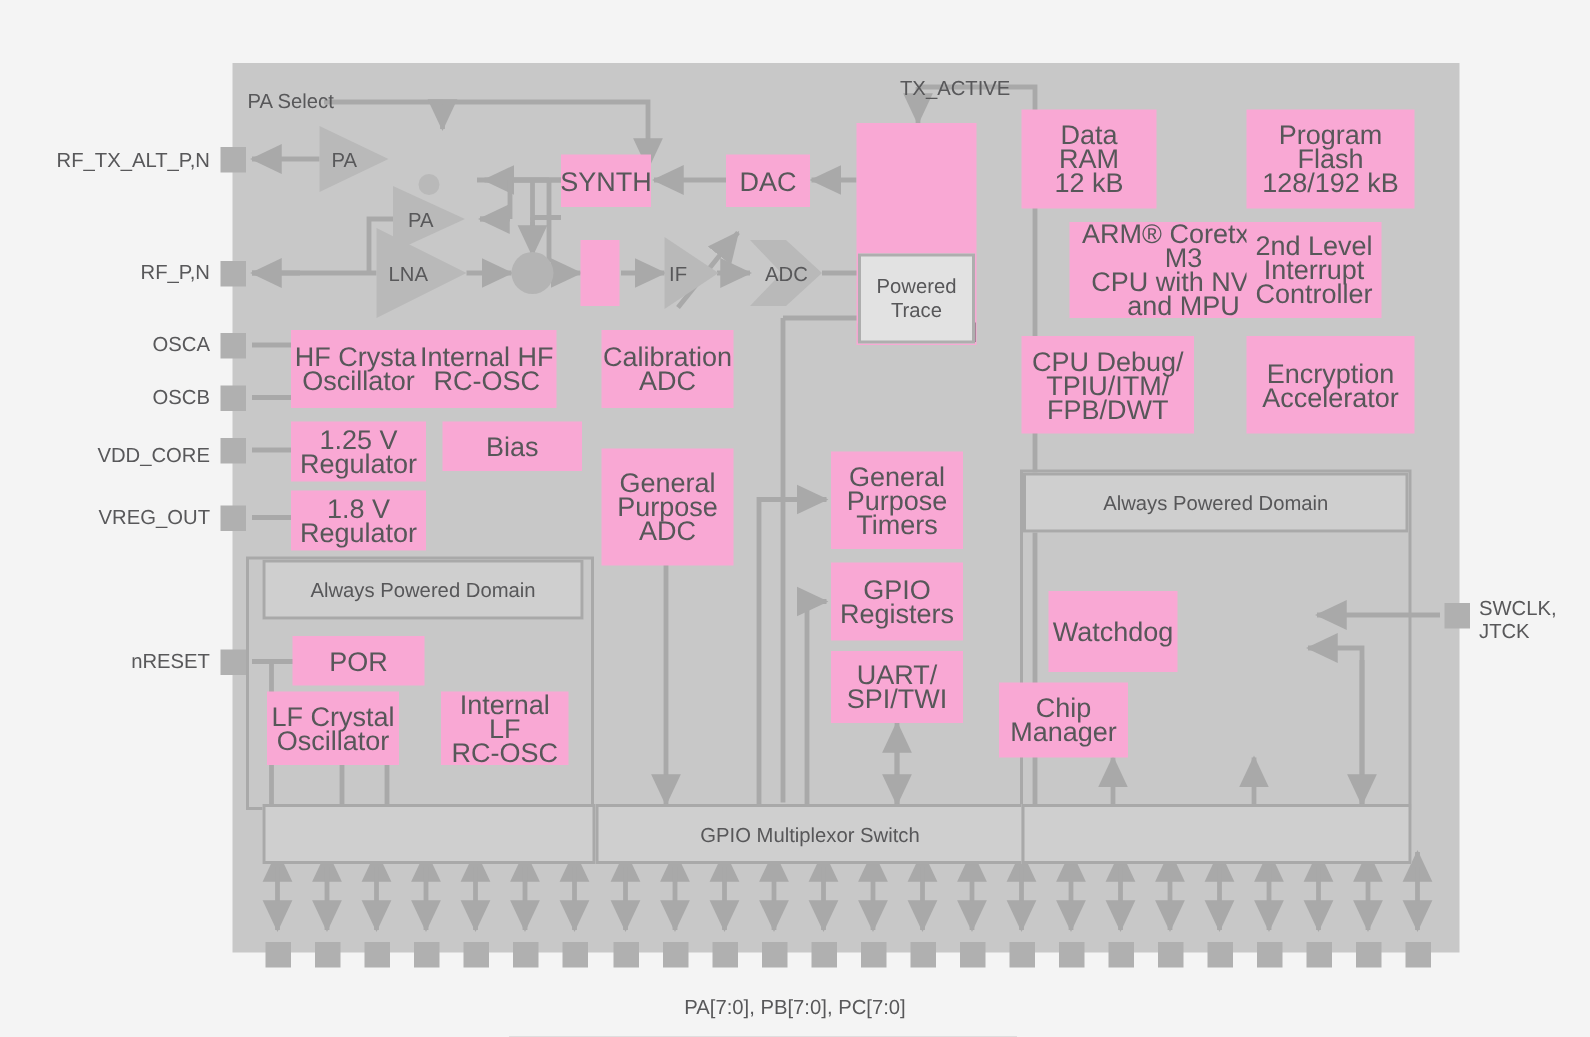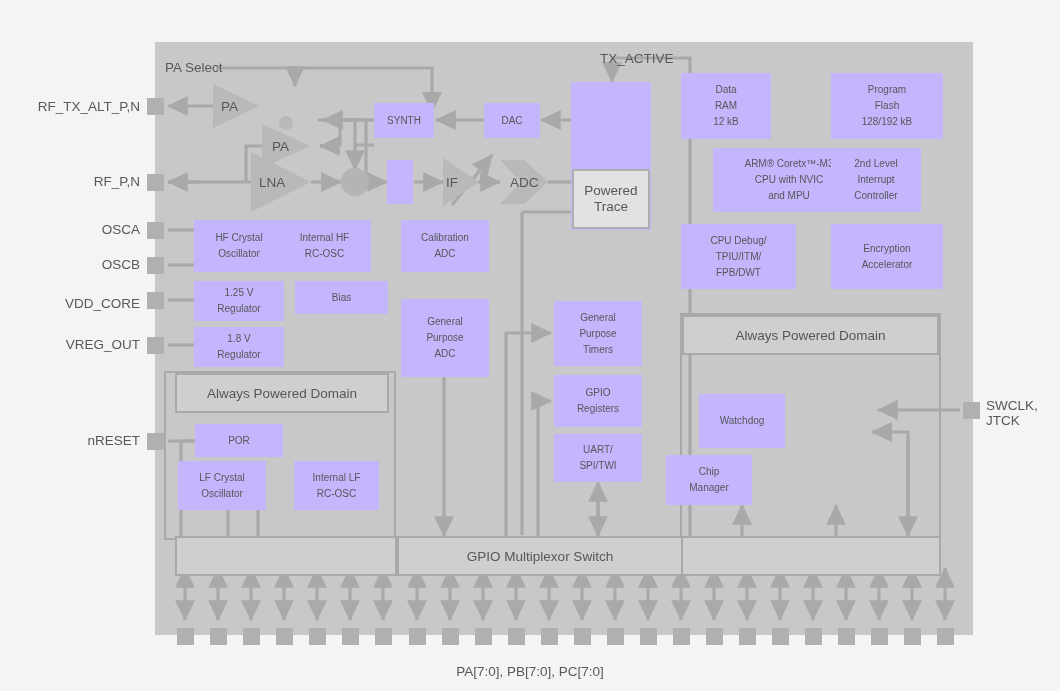--- a/index.html
+++ b/index.html
@@ -9,23 +9,23 @@
     font-family:"Liberation Sans", sans-serif;
     color:#59595b;
     overflow:hidden;
     position:relative;
   }
   #stage{position:absolute;left:0;top:0;width:1060px;height:691px;}
   #stage svg{position:absolute;left:0;top:0;}
   .lbl{position:absolute;font-size:13.5px;color:#58585a;white-space:pre;line-height:15px;}
   .lbl.r{text-align:right;}
   .blk{
-    position:absolute;background:#c4b5fd;
+    position:absolute;background:#f9a8d4;
     display:flex;align-items:center;justify-content:center;
-    text-align:center;font-size:10px;color:#575759;line-height:16px;
+    text-align:center;font-size:18px;color:#575759;line-height:16px;
   }
   .blk span{display:block;}
   .dom{
     position:absolute;border:2px solid #a9a9a9;background:transparent;
   }
   .domhdr{
     position:absolute;border:2px solid #a9a9a9;background:#cfcfcf;
     display:flex;align-items:center;justify-content:center;
     font-size:13.5px;color:#575759;
   }

